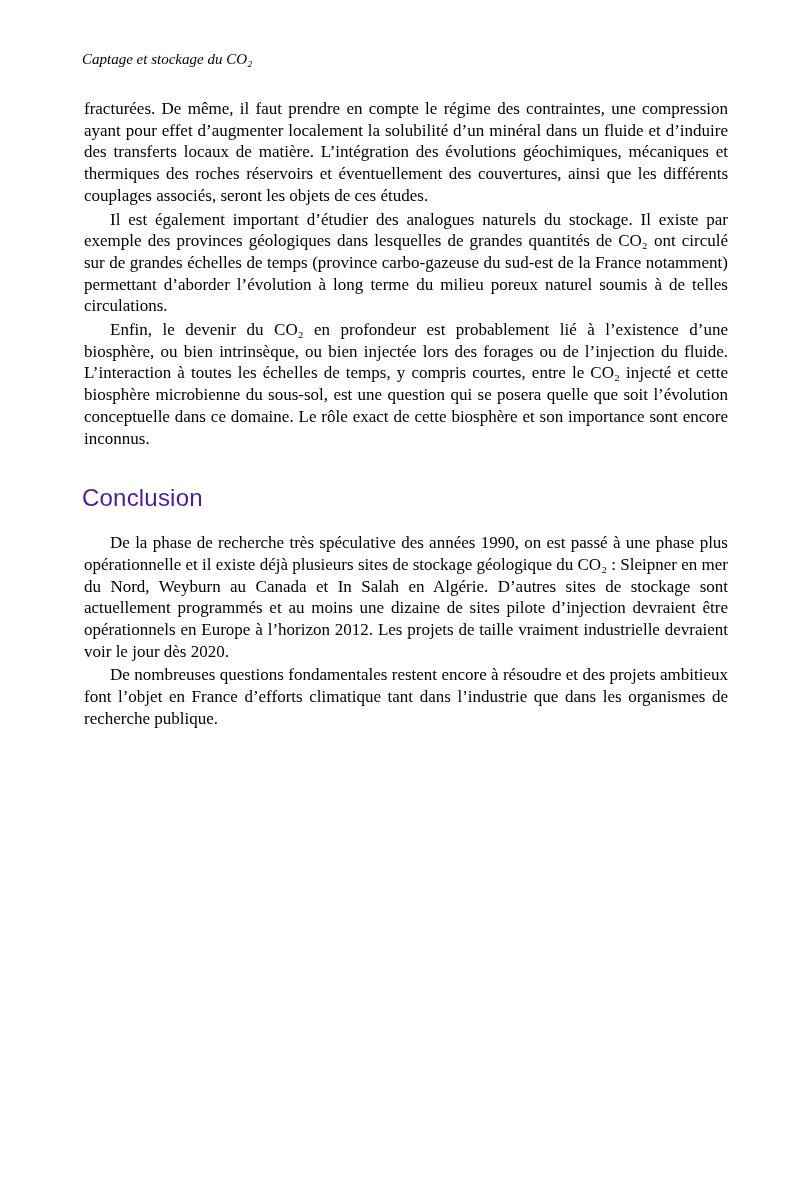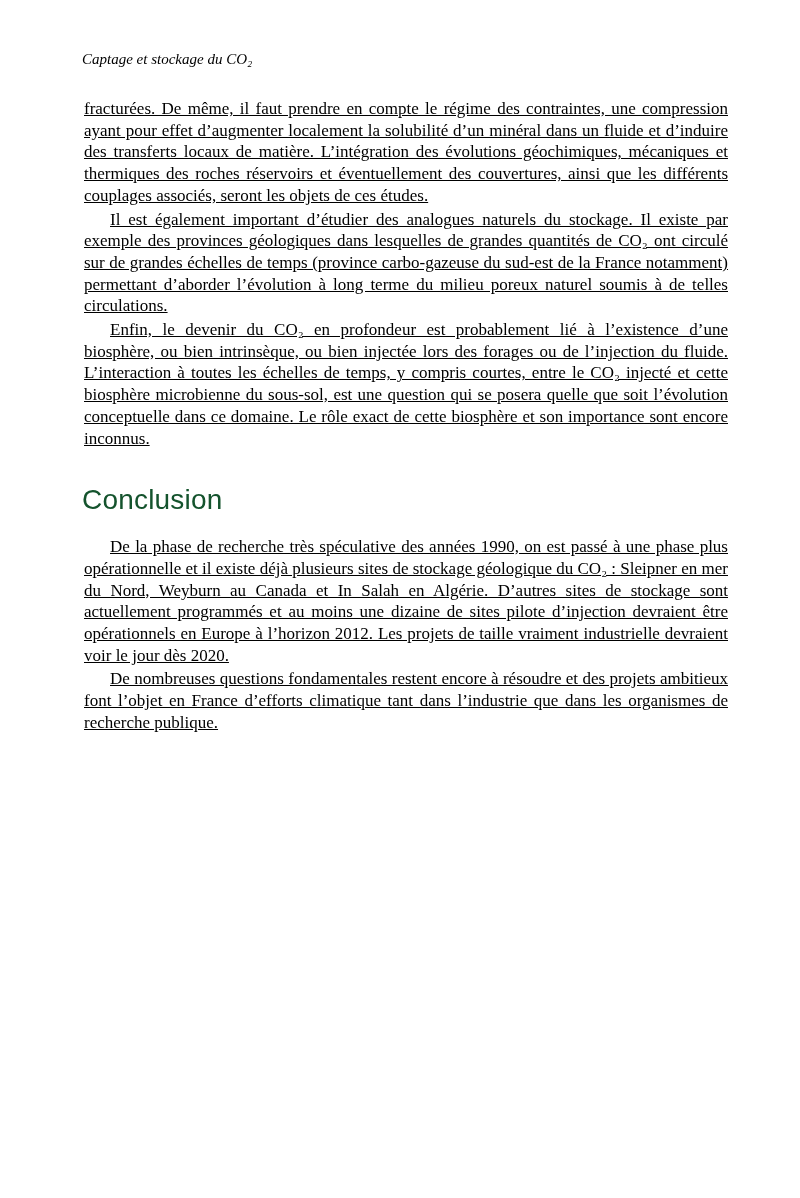--- a/index.html
+++ b/index.html
@@ -27,30 +27,29 @@
     top: 90px;
     left: 76px;
     width: 648px;
   }
   p.body-par {
     font-family: "Liberation Serif", "DejaVu Serif", serif;
     font-size: 17px;
     line-height: 21.7px;
     text-align: justify;
     color: #000000;
-    text-decoration: underline;
   }
   p.indent { text-indent: 26px; }
   h1.section-heading {
     font-family: "Liberation Sans", "DejaVu Sans", sans-serif;
-    font-size: 28px;
+    font-size: 24px;
     font-weight: 400;
     letter-spacing: 0.2px;
     margin: 35px 0 20px 0;
-    color: #14532d;
+    color: #4c1d95;
   }
   .page-number {
     position: absolute;
     bottom: 70px;
     left: 0;
     right: 0;
     text-align: center;
     font-family: "Liberation Serif", "DejaVu Serif", serif;
     font-size: 16px;
     color: #000000;

